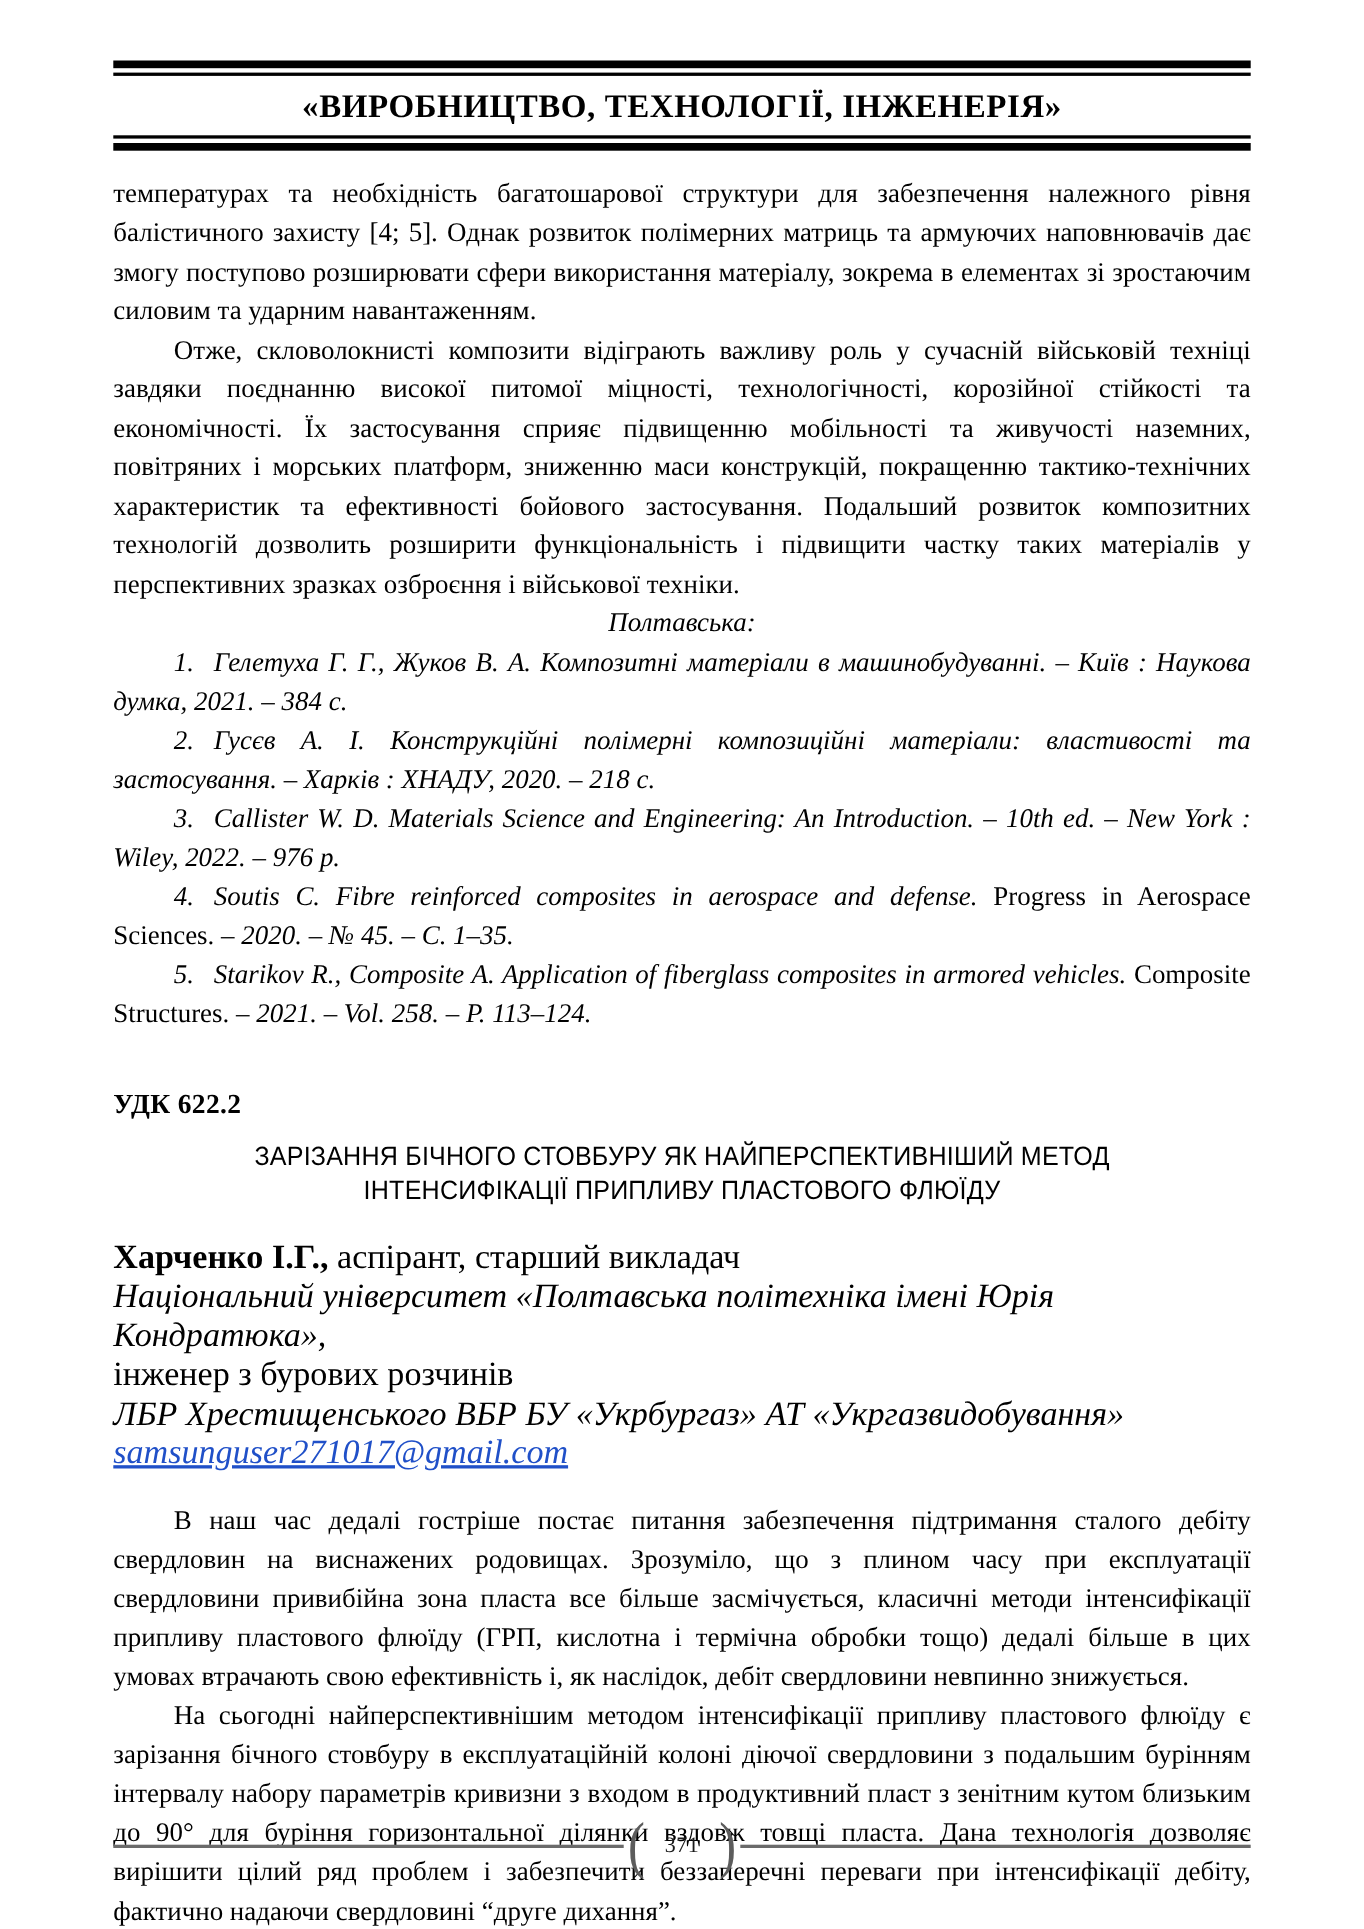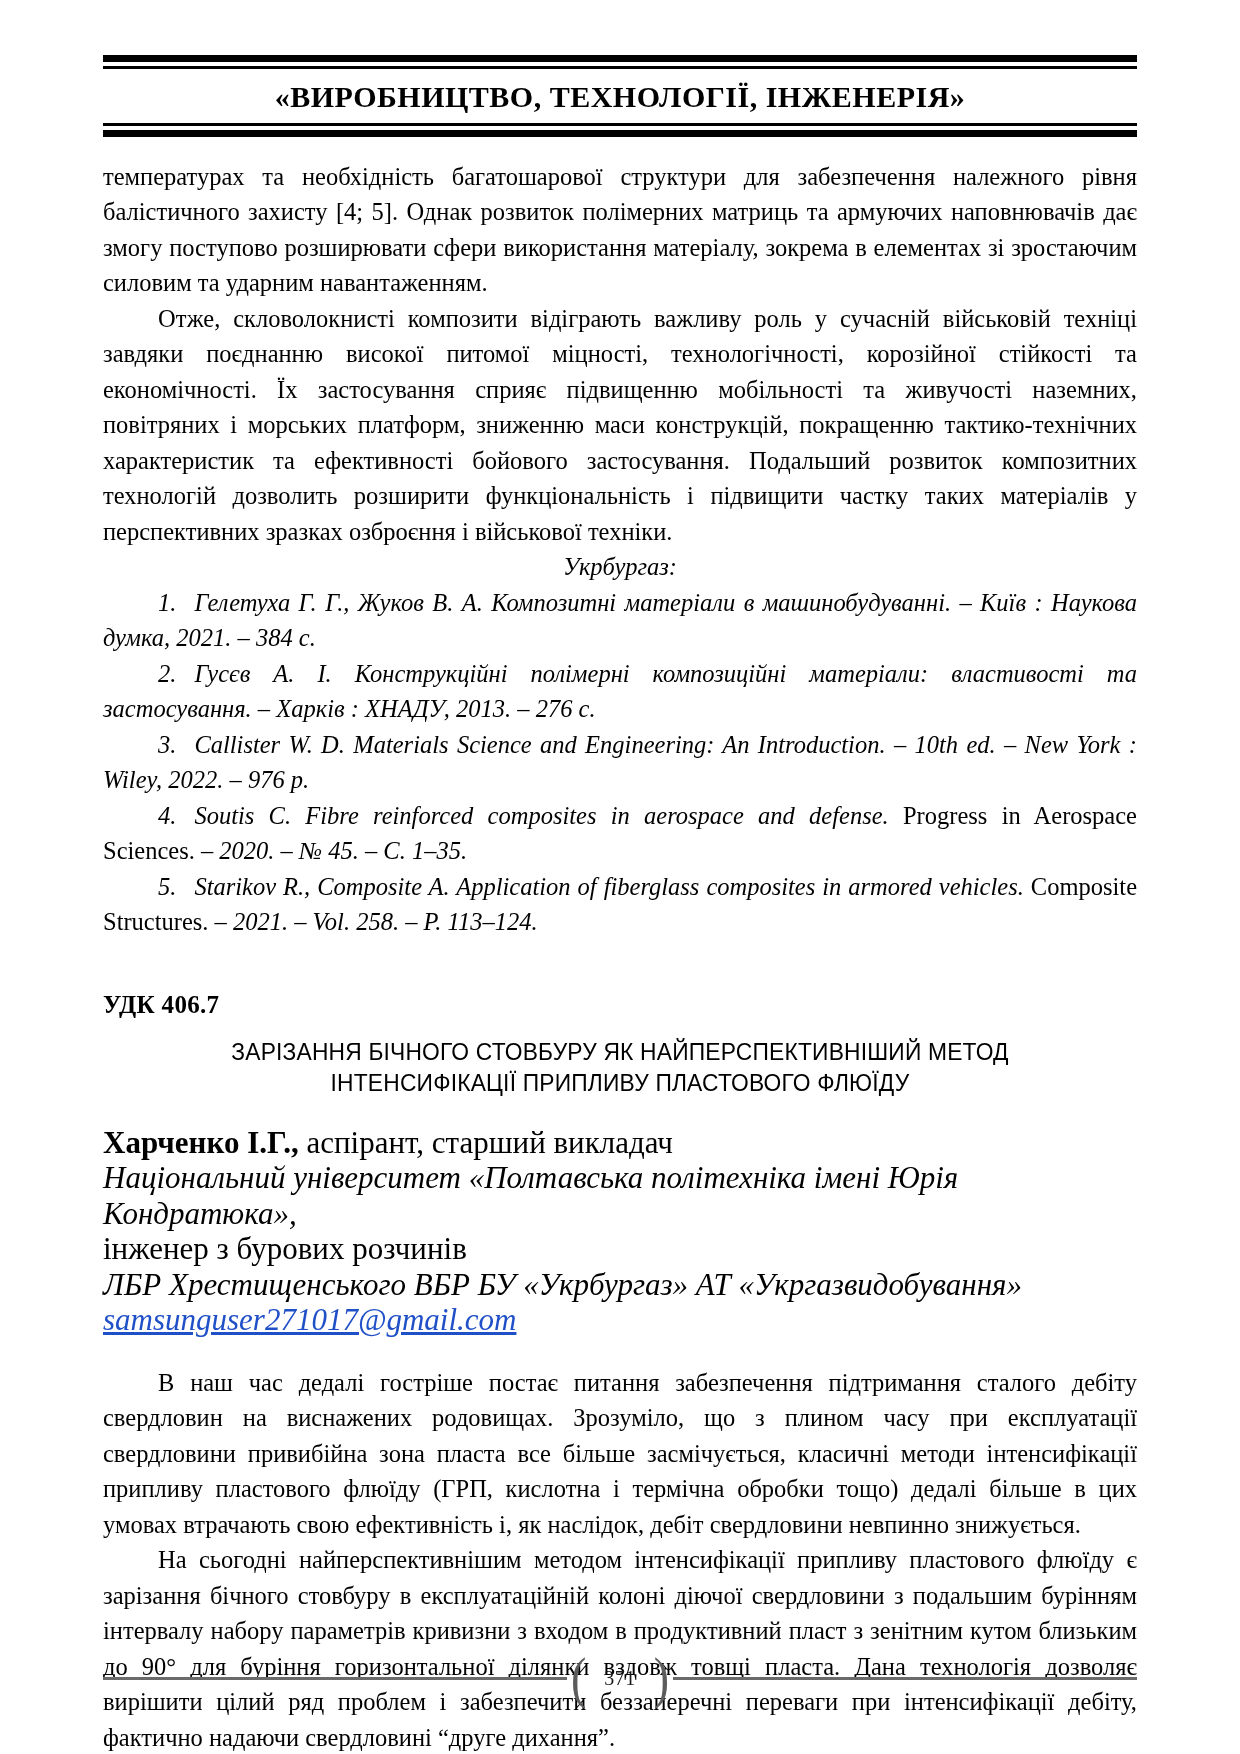--- a/index.html
+++ b/index.html
@@ -199,40 +199,40 @@
         <div class="rule-thick"></div>
       </div>
     </div>
 
     <div class="body-block">
 
       <p class="para">температурах та необхідність багатошарової структури для забезпечення належного рівня балістичного захисту [4; 5]. Однак розвиток полімерних матриць та армуючих наповнювачів дає змогу поступово розширювати сфери використання матеріалу, зокрема в елементах зі зростаючим силовим та ударним навантаженням.</p>
 
       <p class="para indent">Отже, скловолокнисті композити відіграють важливу роль у сучасній військовій техніці завдяки поєднанню високої питомої міцності, технологічності, корозійної стійкості та економічності. Їх застосування сприяє підвищенню мобільності та живучості наземних, повітряних і морських платформ, зниженню маси конструкцій, покращенню тактико-технічних характеристик та ефективності бойового застосування. Подальший розвиток композитних технологій дозволить розширити функціональність і підвищити частку таких матеріалів у перспективних зразках озброєння і військової техніки.</p>
 
-      <p class="centered">Укрбургаз:</p>
+      <p class="centered">Полтавська:</p>
 
       <p class="ref"><span class="num">1.</span><span class="sp"></span><span>Гелетуха Г. Г., Жуков В. А. Композитні матеріали в машинобудуванні. – Київ : Наукова думка, 2021. – 384 с.</span></p>
 
-      <p class="ref"><span class="num">2.</span><span class="sp"></span><span>Гусєв А. І. Конструкційні полімерні композиційні матеріали: властивості та застосування. – Харків : ХНАДУ, 2013. – 276 с.</span></p>
+      <p class="ref"><span class="num">2.</span><span class="sp"></span><span>Гусєв А. І. Конструкційні полімерні композиційні матеріали: властивості та застосування. – Харків : ХНАДУ, 2020. – 218 с.</span></p>
 
       <p class="ref"><span class="num">3.</span><span class="sp"></span><span>Callister W. D. Materials Science and Engineering: An Introduction. – 10th ed. – New York : Wiley, 2022. – 976 p.</span></p>
 
       <p class="ref"><span class="num">4.</span><span class="sp"></span><span>Soutis C. Fibre reinforced composites in aerospace and defense.</span><span class="upright"> Progress in Aerospace Sciences.</span><span> – 2020. – № 45. – С. 1–35.</span></p>
 
       <p class="ref"><span class="num">5.</span><span class="sp"></span><span>Starikov R., Composite A. Application of fiberglass composites in armored vehicles.</span><span class="upright"> Composite Structures.</span><span> – 2021. – Vol. 258. – P. 113–124.</span></p>
 
 
     </div>
 
     <div class="spacer-lg"></div>
 
     <div>
 
-      <p class="udk">УДК  406.7</p>
+      <p class="udk">УДК  622.2</p>
 
       <div class="spacer-sm"></div>
 
       <div class="art-title">
         <span class="tl">ЗАРІЗАННЯ БІЧНОГО СТОВБУРУ ЯК НАЙПЕРСПЕКТИВНІШИЙ МЕТОД</span>
         <span class="tl">ІНТЕНСИФІКАЦІЇ ПРИПЛИВУ ПЛАСТОВОГО ФЛЮЇДУ</span>
       </div>
 
       <div class="spacer-md"></div>
 

